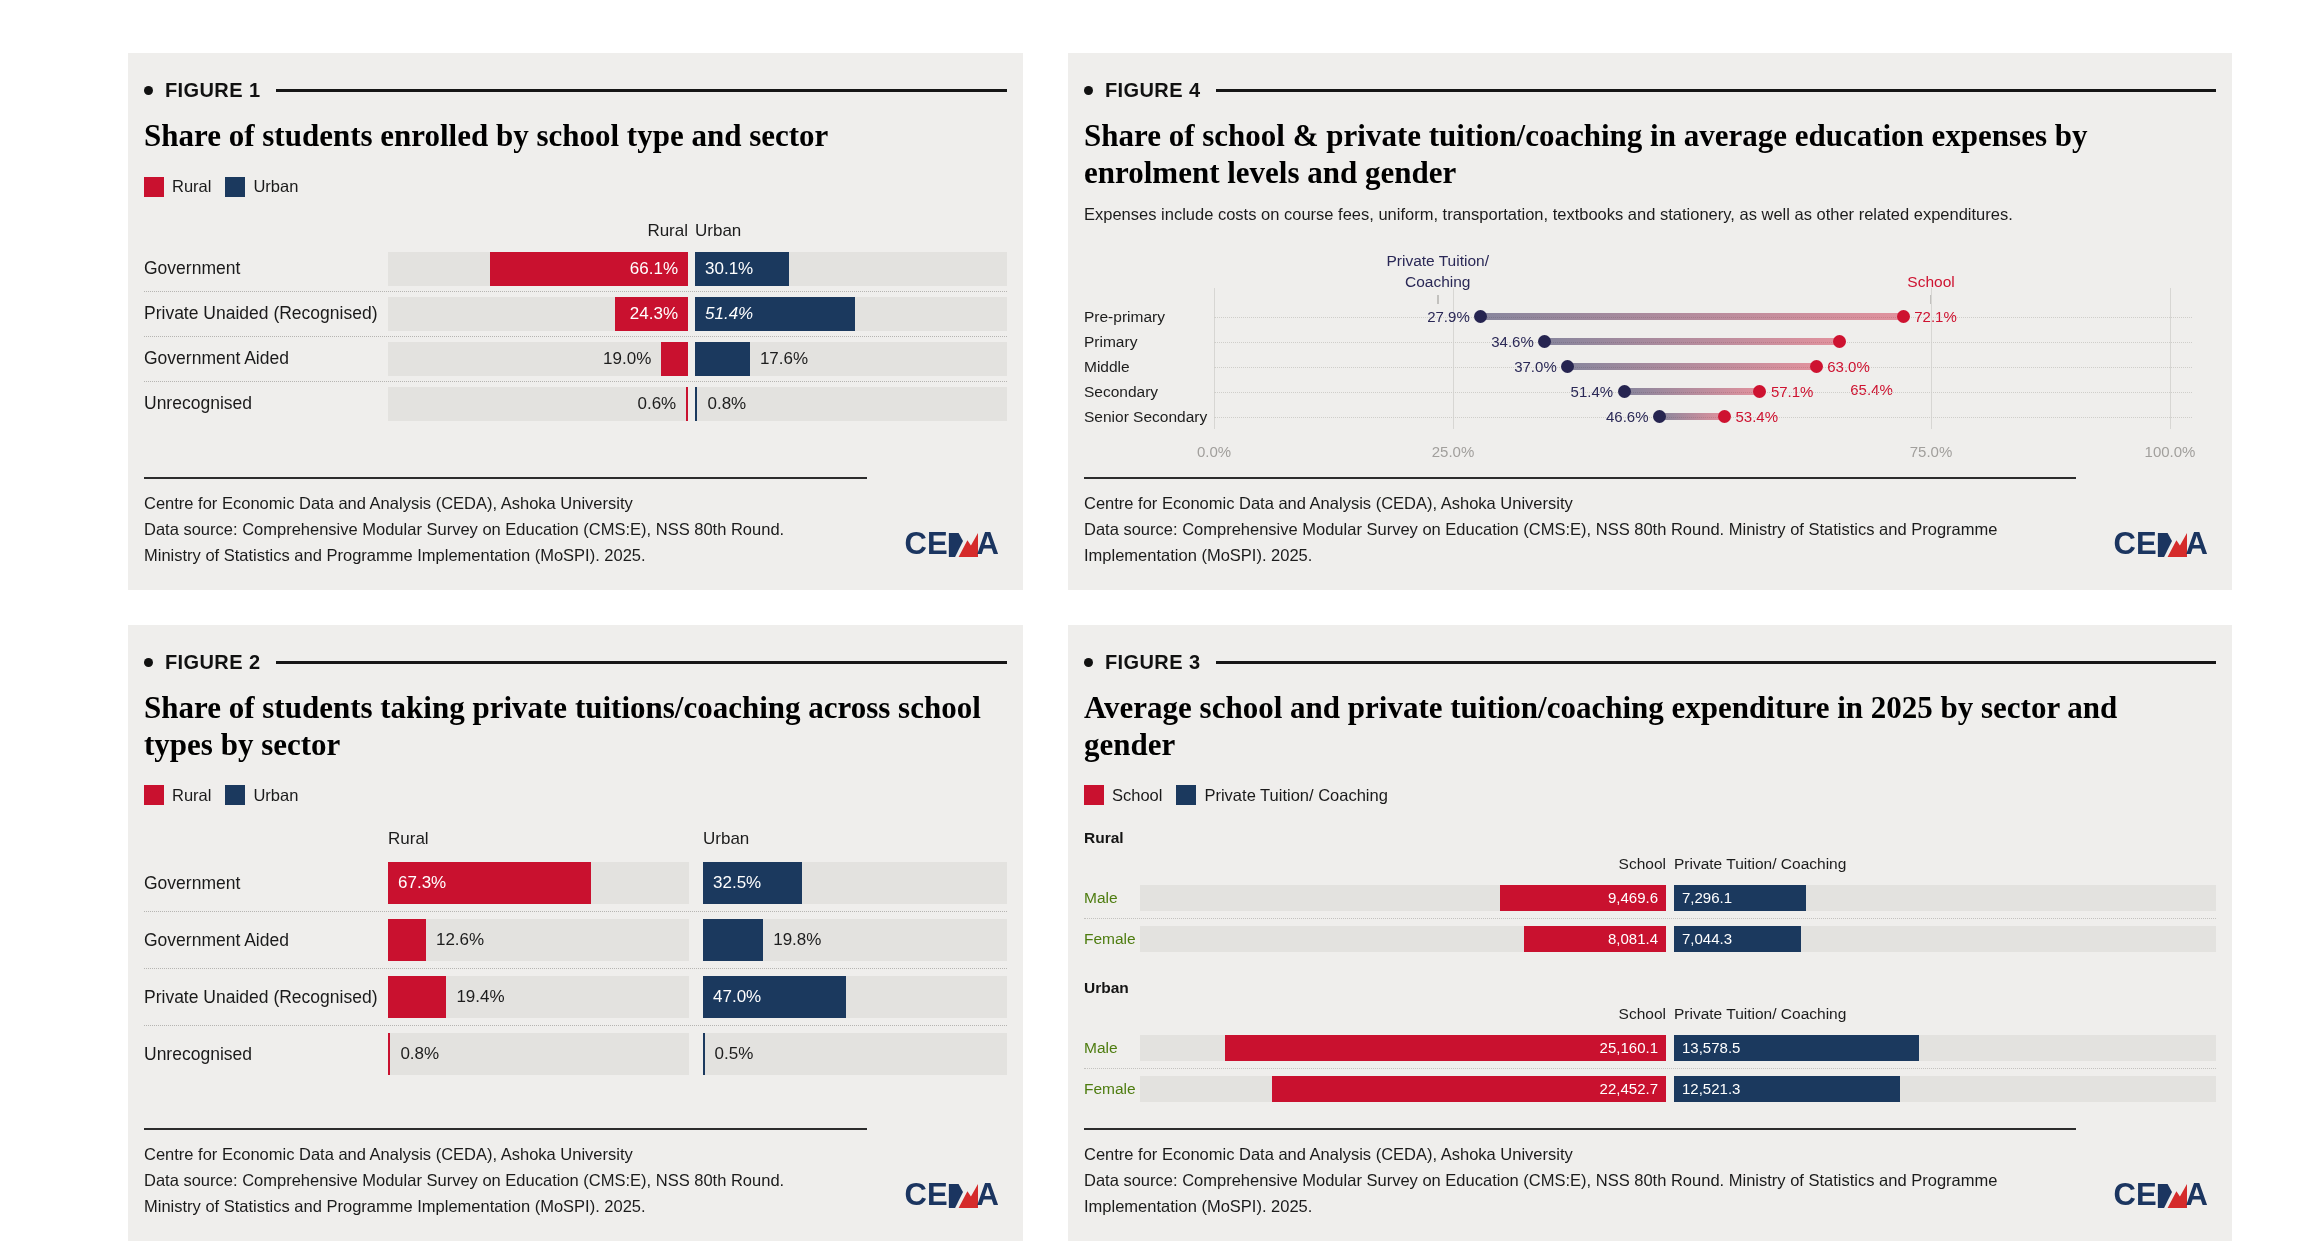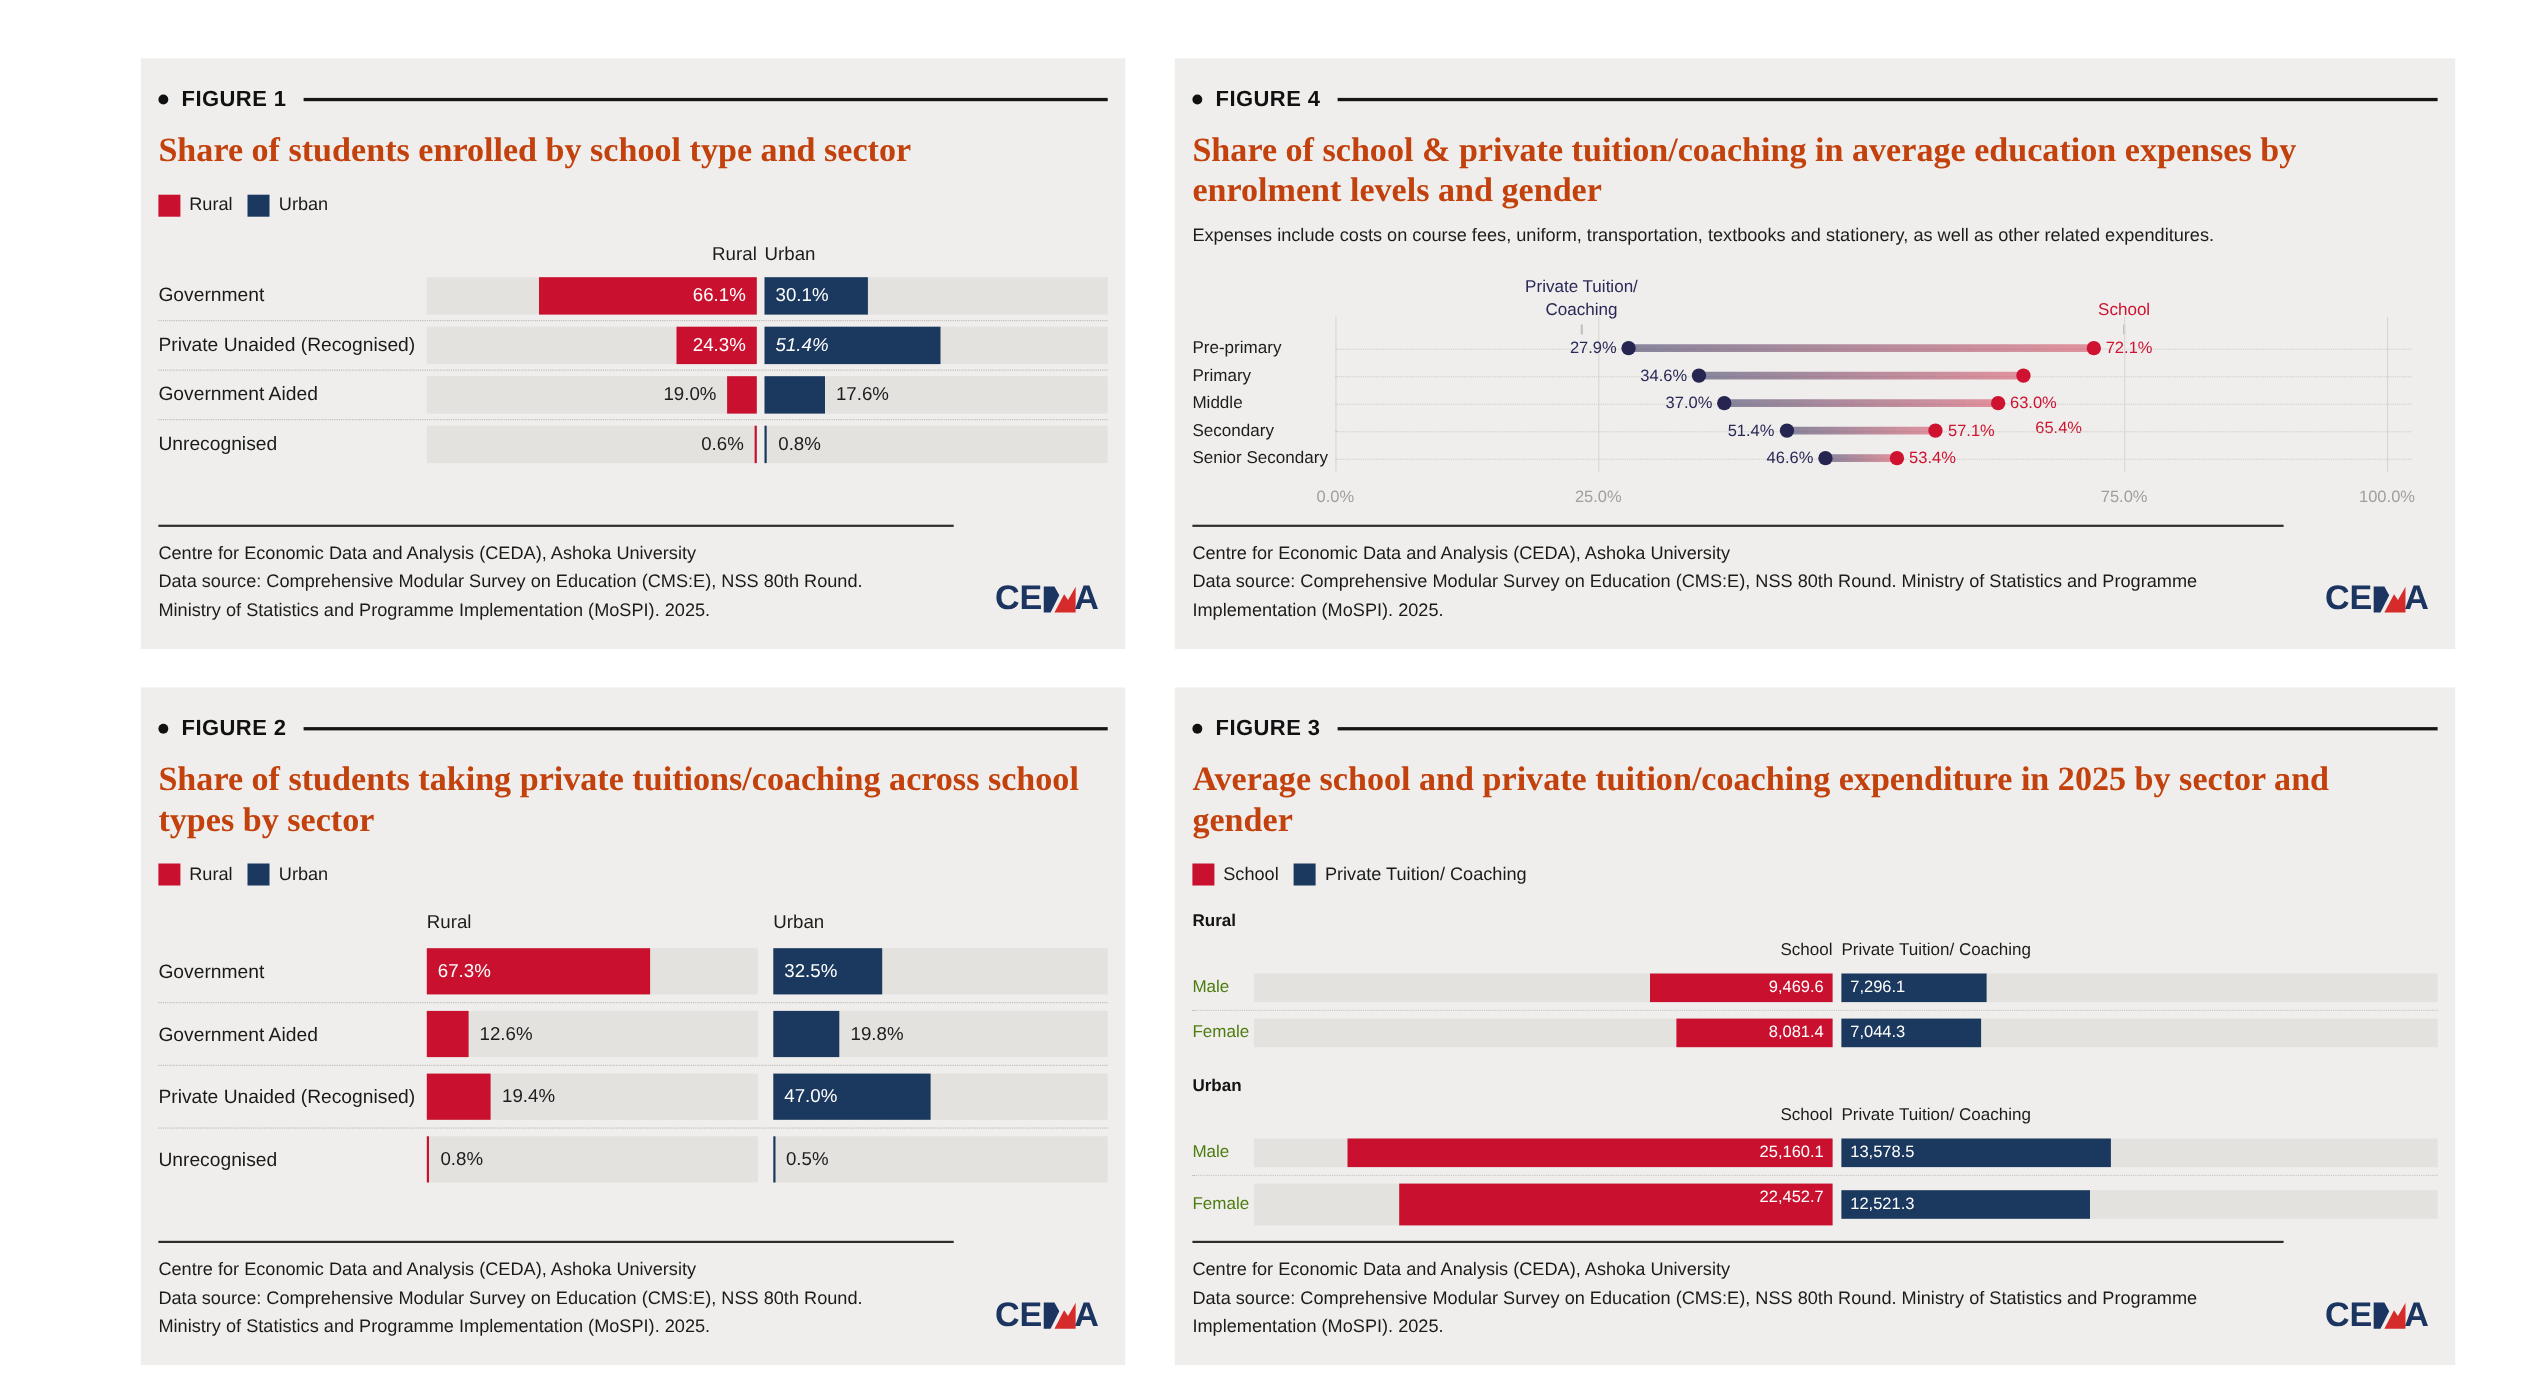--- a/index.html
+++ b/index.html
@@ -9,21 +9,21 @@
     column-gap:45px;row-gap:35px;
     font-family:"Liberation Sans",sans-serif;color:#1b1b1b;}
   .card{background:#efeeec;box-sizing:border-box;padding:20px 16px 22px 16px;
     display:flex;flex-direction:column;}
   
   .fig-head{display:flex;align-items:center;margin-top:6px;}
   .fig-dot{width:9px;height:9px;border-radius:50%;background:#111;margin-right:12px;flex:0 0 auto;}
   .fig-tag{font-weight:700;font-size:20px;letter-spacing:.4px;color:#111;}
   .fig-rule{flex:1;height:3px;background:#161616;margin-left:16px;}
   .fig-title{font-family:"Liberation Serif",serif;font-weight:700;font-size:31px;
-    line-height:1.18;color:#c2410c;margin:16px 0 0 0;}
+    line-height:1.18;color:#000000;margin:16px 0 0 0;}
   .fig-subtitle{font-size:16.5px;color:#1c1c1c;margin-top:14px;}
   
   .legend{display:flex;align-items:center;margin-top:22px;font-size:16.5px;color:#1a1a1a;}
   .chip{width:20px;height:20px;margin-right:8px;flex:0 0 auto;}
   .legend .item2{margin-left:14px;}
   .red-bg{background:#c9112f;}
   .navy-bg{background:#1b395e;}
   
   .pc{margin-top:24px;}
   .pc-row{display:flex;align-items:center;}
@@ -405,21 +405,21 @@
               <div class="val in" style="right: 8px; line-height: 26px;">25,160.1</div>
             </div>
             <div class="f3-gap" style="width: 8px;"></div>
             <div class="track" style="flex: 1 1 0%; height: 26px;">
               <div class="bar navy" style="left: 0px; width: 45.2617%;"></div>
               <div class="val in" style="left: 8px; line-height: 26px;">13,578.5</div>
             </div>
           </div>
           <div class="f3-row body">
             <div class="f3-label">Female</div>
-            <div class="track" style="width: 526px; height: 38px;">
+            <div class="track" style="width: 526px; height: 26px;">
               <div class="bar red" style="right: 0px; width: 74.8423%;"></div>
               <div class="val in" style="right: 8px; line-height: 26px;">22,452.7</div>
             </div>
             <div class="f3-gap" style="width: 8px;"></div>
             <div class="track" style="flex: 1 1 0%; height: 26px;">
               <div class="bar navy" style="left: 0px; width: 41.7377%;"></div>
               <div class="val in" style="left: 8px; line-height: 26px;">12,521.3</div>
             </div>
           </div>
         </div>

